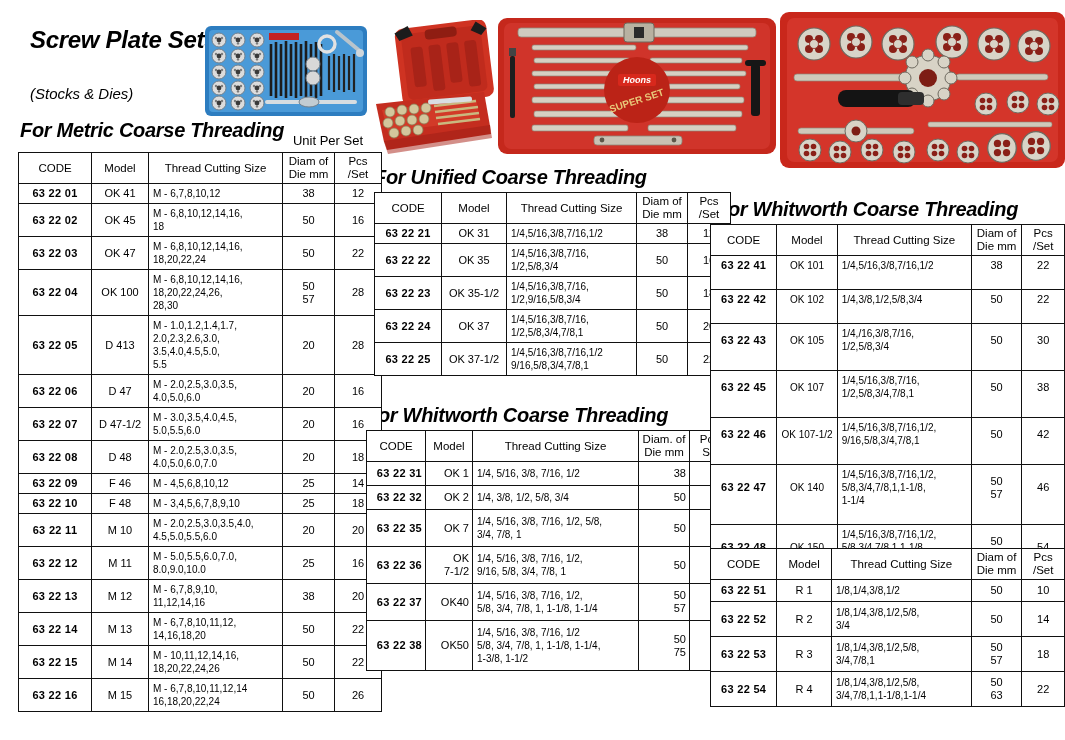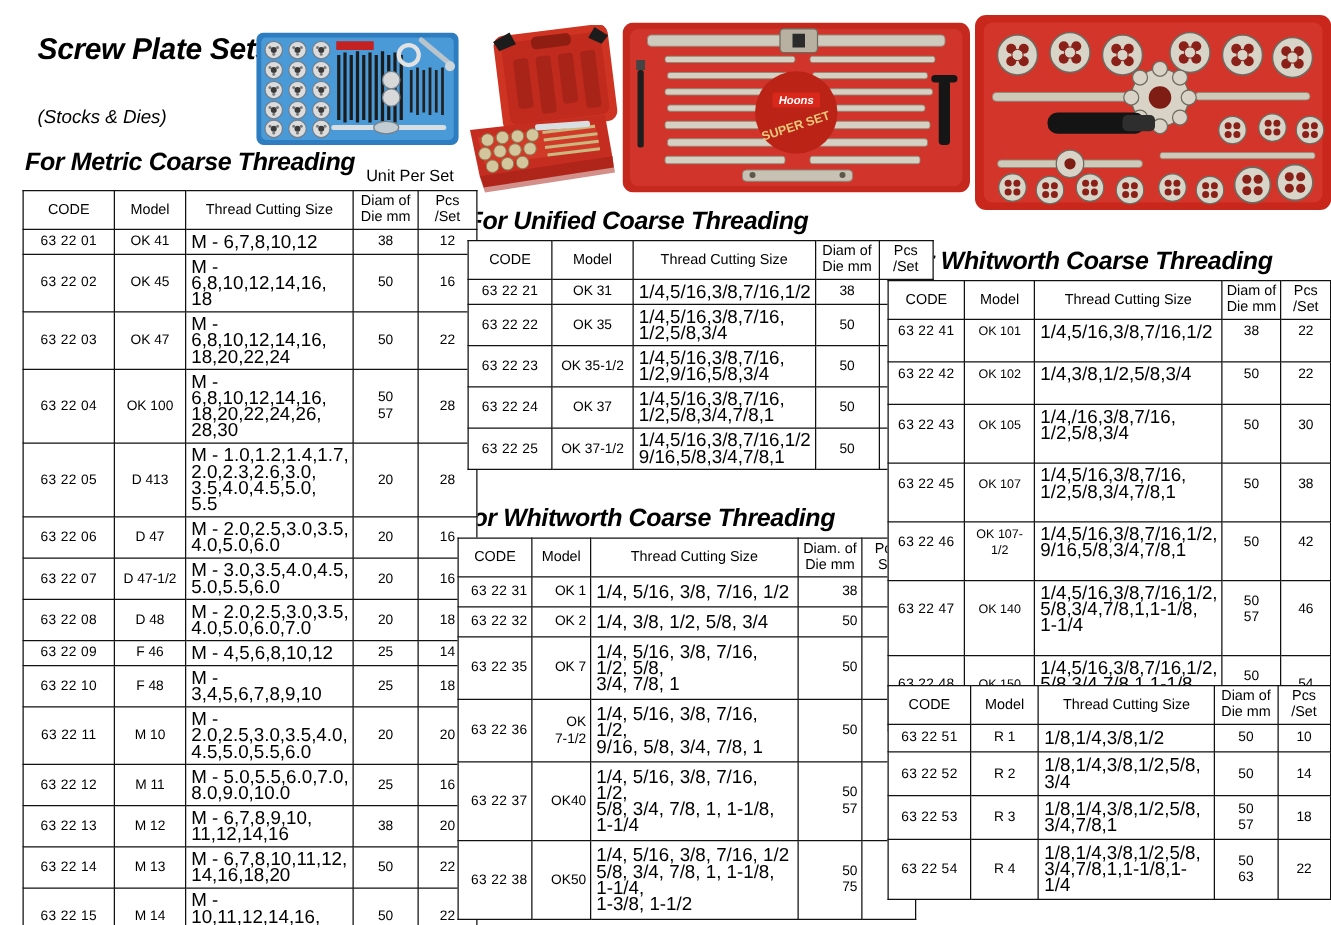--- a/index.html
+++ b/index.html
@@ -15,22 +15,22 @@
   .title-unified{left:374px;top:166px;}
   .title-wmid{left:366px;top:404px;}
   .title-wright{left:716px;top:198px;}
   .title-pipe{left:710px;top:520px;}
   .unit-note{left:18px;top:133px;width:345px;text-align:right;font-size:13px;}
 
   .tbl{border-collapse:collapse;table-layout:fixed;background:#fff;}
   .tbl th,.tbl td{border:1px solid #111;padding:2px 3px;font-size:11px;line-height:13px;
                   text-align:center;vertical-align:middle;white-space:pre-line;overflow:hidden;}
   .tbl th{font-weight:normal;font-size:11.5px;}
-  .tbl td.c0{font-weight:normal;letter-spacing:0.3px;margin-top:32px;}
-  .tbl td.c2{text-align:left;font-size:15px;padding-left:4px;}
+  .tbl td.c0{font-weight:bold;letter-spacing:0.3px;margin-top:32px;}
+  .tbl td.c2{text-align:left;font-size:10px;padding-left:4px;}
 
   .pos-t0{left:18px;top:152px;}
   .pos-t1{left:374px;top:192px;}
   .pos-t2{left:366px;top:430px;}
   .pos-t3{left:710px;top:224px;}
   .pos-t4{left:710px;top:548px;}
 
   .t0 .c0{width:66px}.t0 .c1{width:50px}.t0 .c2{width:126px}.t0 .c3{width:45px}.t0 .c4{width:40px}
   .t0 td{padding-top:3px;padding-bottom:3px;}
   .t1 .c0{width:60px}.t1 .c1{width:58px}.t1 .c2{width:122px}.t1 .c3{width:44px}.t1 .c4{width:36px}

